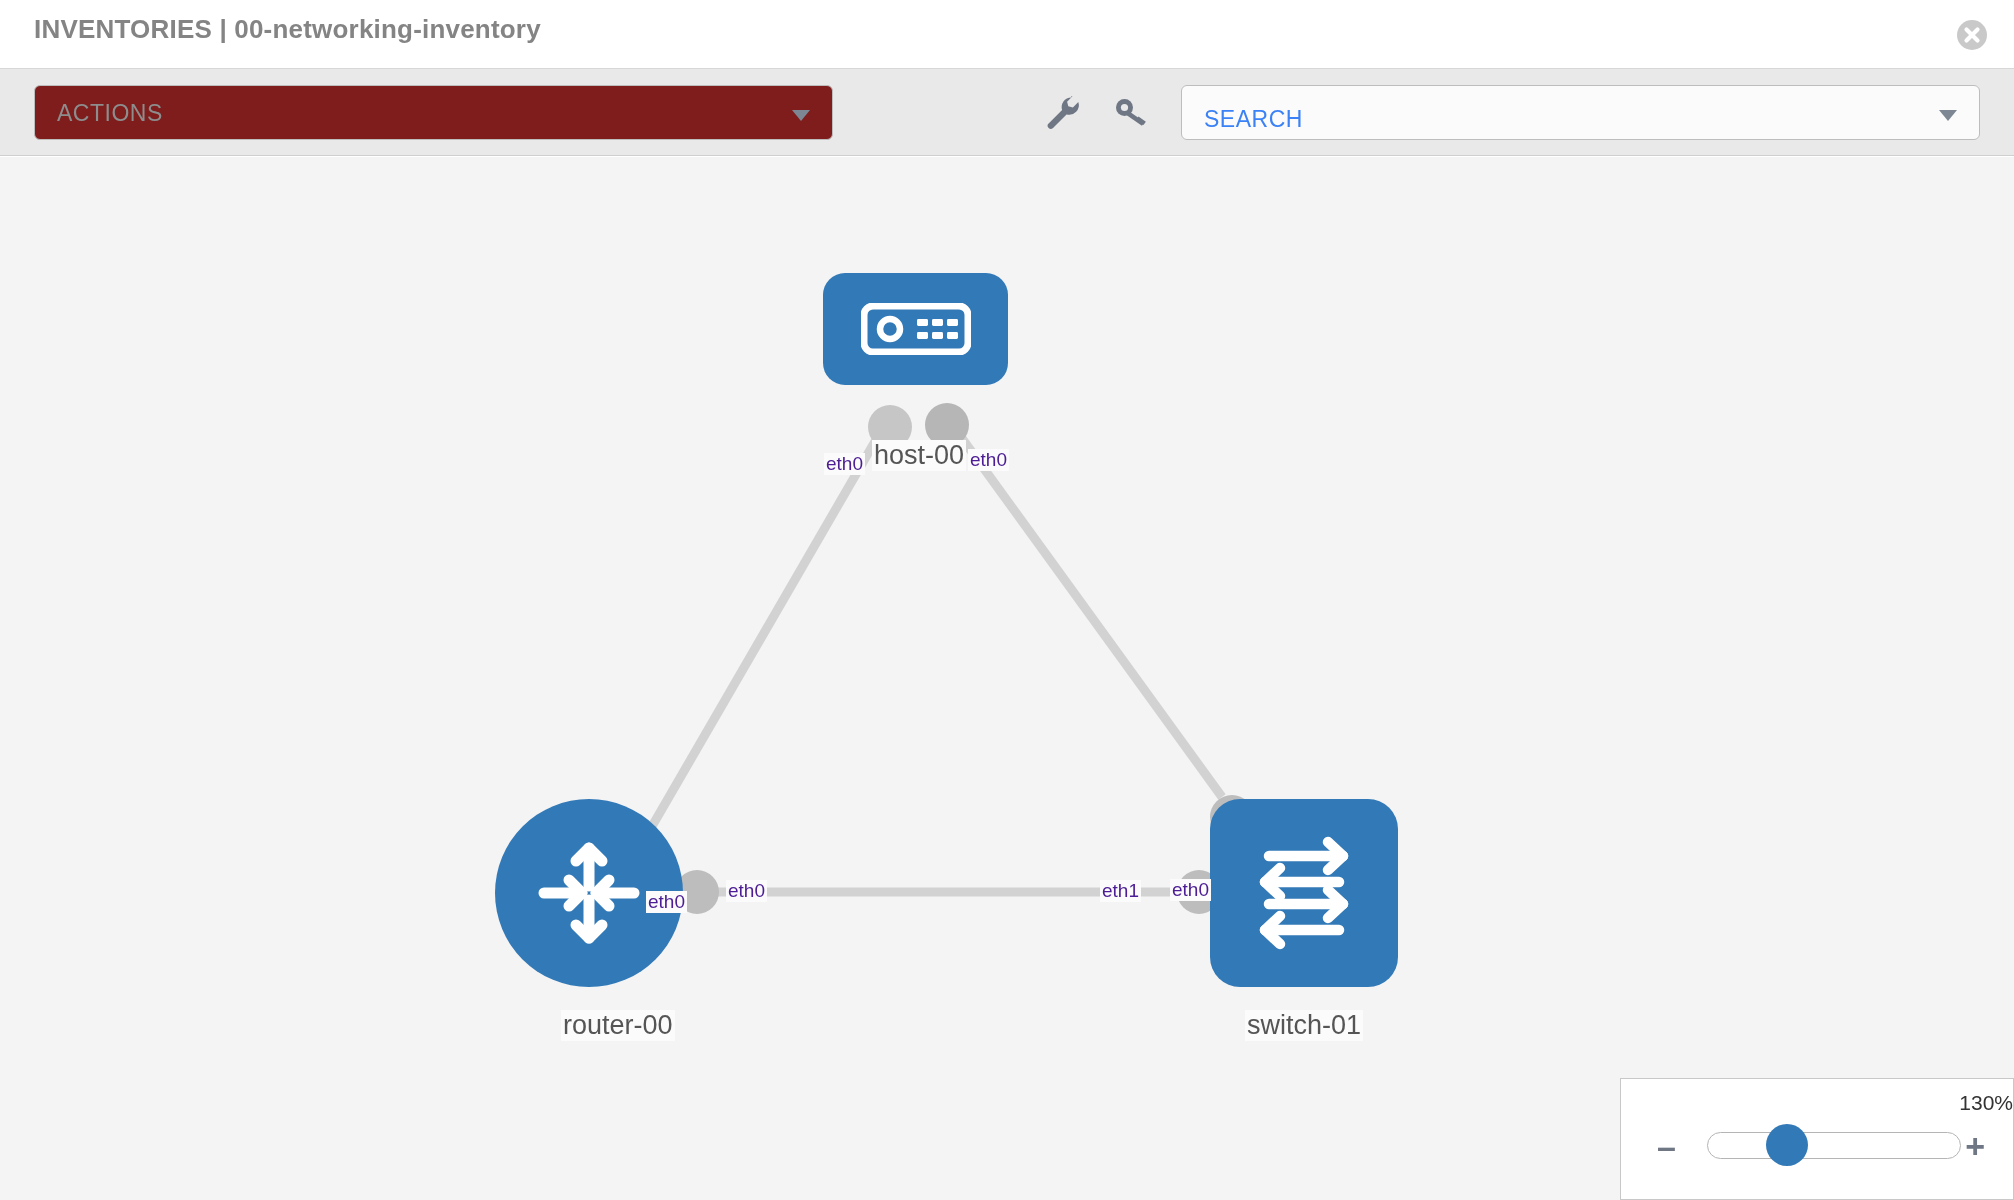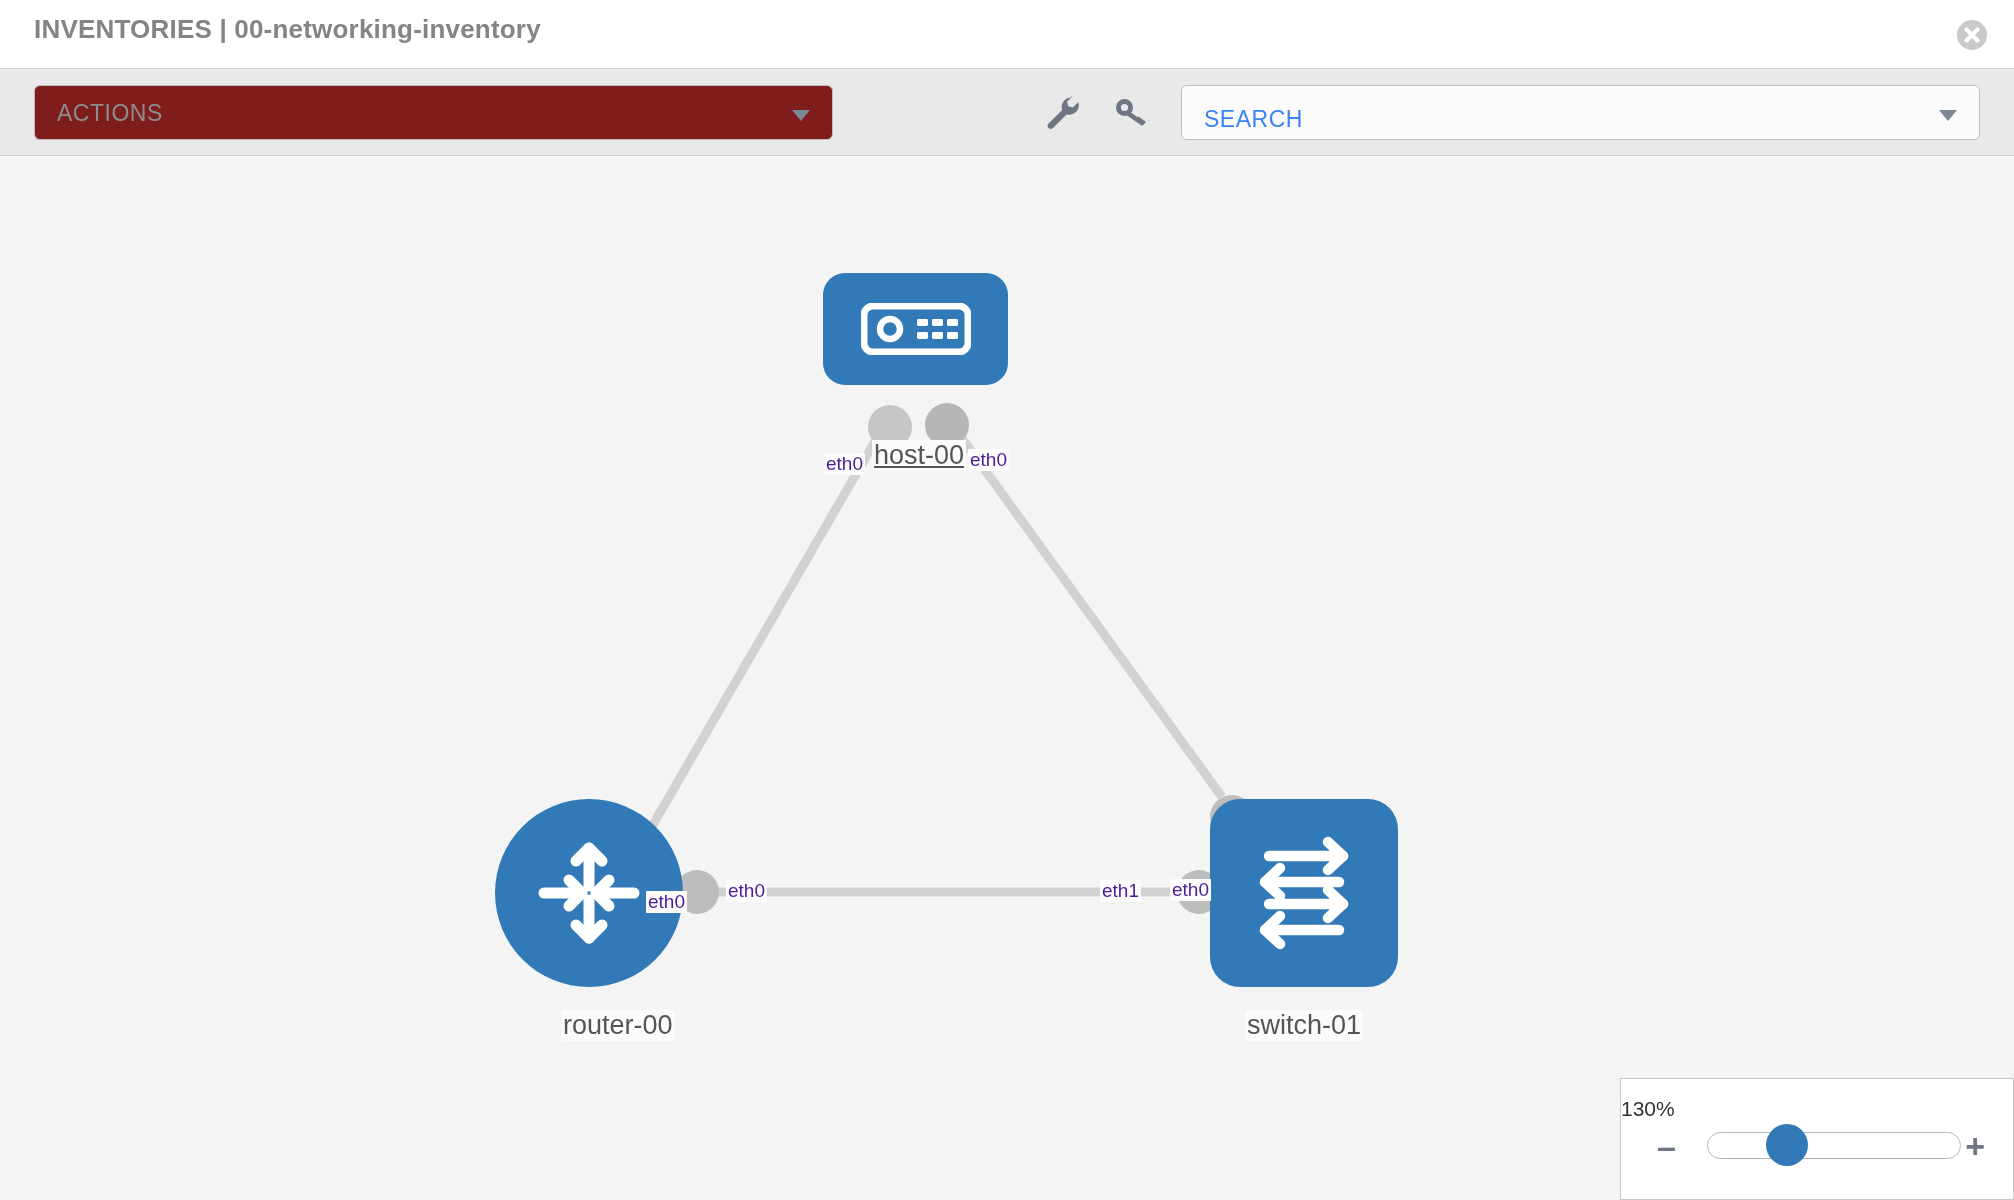--- a/index.html
+++ b/index.html
@@ -113,22 +113,22 @@
 
   
   .zoom-panel {
     position: absolute; left: 1620px; top: 1078px;
     width: 394px; height: 122px;
     background: #ffffff;
     border: 1px solid #c8c8c8;
   }
   .zoom-value {
     position: absolute; left: 0; right: 0; top: 12px;
-    text-align: left;
-    font-size: 21px; color: #333333; margin-top: 6px;
+    text-align: right;
+    font-size: 21px; color: #333333;
   }
   .zoom-minus, .zoom-plus {
     position: absolute; top: 50px;
     font-size: 34px; color: #6f7785;
     font-weight: bold; line-height: 34px;
     cursor: pointer; user-select: none;
   }
   .zoom-minus { left: 36px; }
   .zoom-plus  { right: 28px; }
   .zoom-track {
@@ -222,21 +222,21 @@
             <rect x="56" y="16" width="11" height="7" rx="1.4"></rect>
             <rect x="71" y="16" width="11" height="7" rx="1.4"></rect>
             <rect x="86" y="16" width="11" height="7" rx="1.4"></rect>
             <rect x="56" y="29" width="11" height="7" rx="1.4"></rect>
             <rect x="71" y="29" width="11" height="7" rx="1.4"></rect>
             <rect x="86" y="29" width="11" height="7" rx="1.4"></rect>
           </g>
         </svg>
       </div>
     </div>
-    <div class="node-label" style="left:872px; top:283px;text-decoration:underline;">host-00</div>
+    <div class="node-label" style="left:872px; top:283px;">host-00</div>
 
     <div class="node" style="left:495px; top:642px; width:188px; height:188px;">
       <div class="node-shape" style="left:0; top:0; width:188px; height:188px; border-radius:50%;">
         <svg width="118" height="118" viewBox="0 0 118 118" aria-hidden="true">
           <g stroke="#ffffff" stroke-width="11" stroke-linecap="round" stroke-linejoin="round" fill="none">
 
             <path d="M59 52 L59 14"></path>
             <path d="M46 27 L59 14 L72 27"></path>
 
             <path d="M59 66 L59 104"></path>

